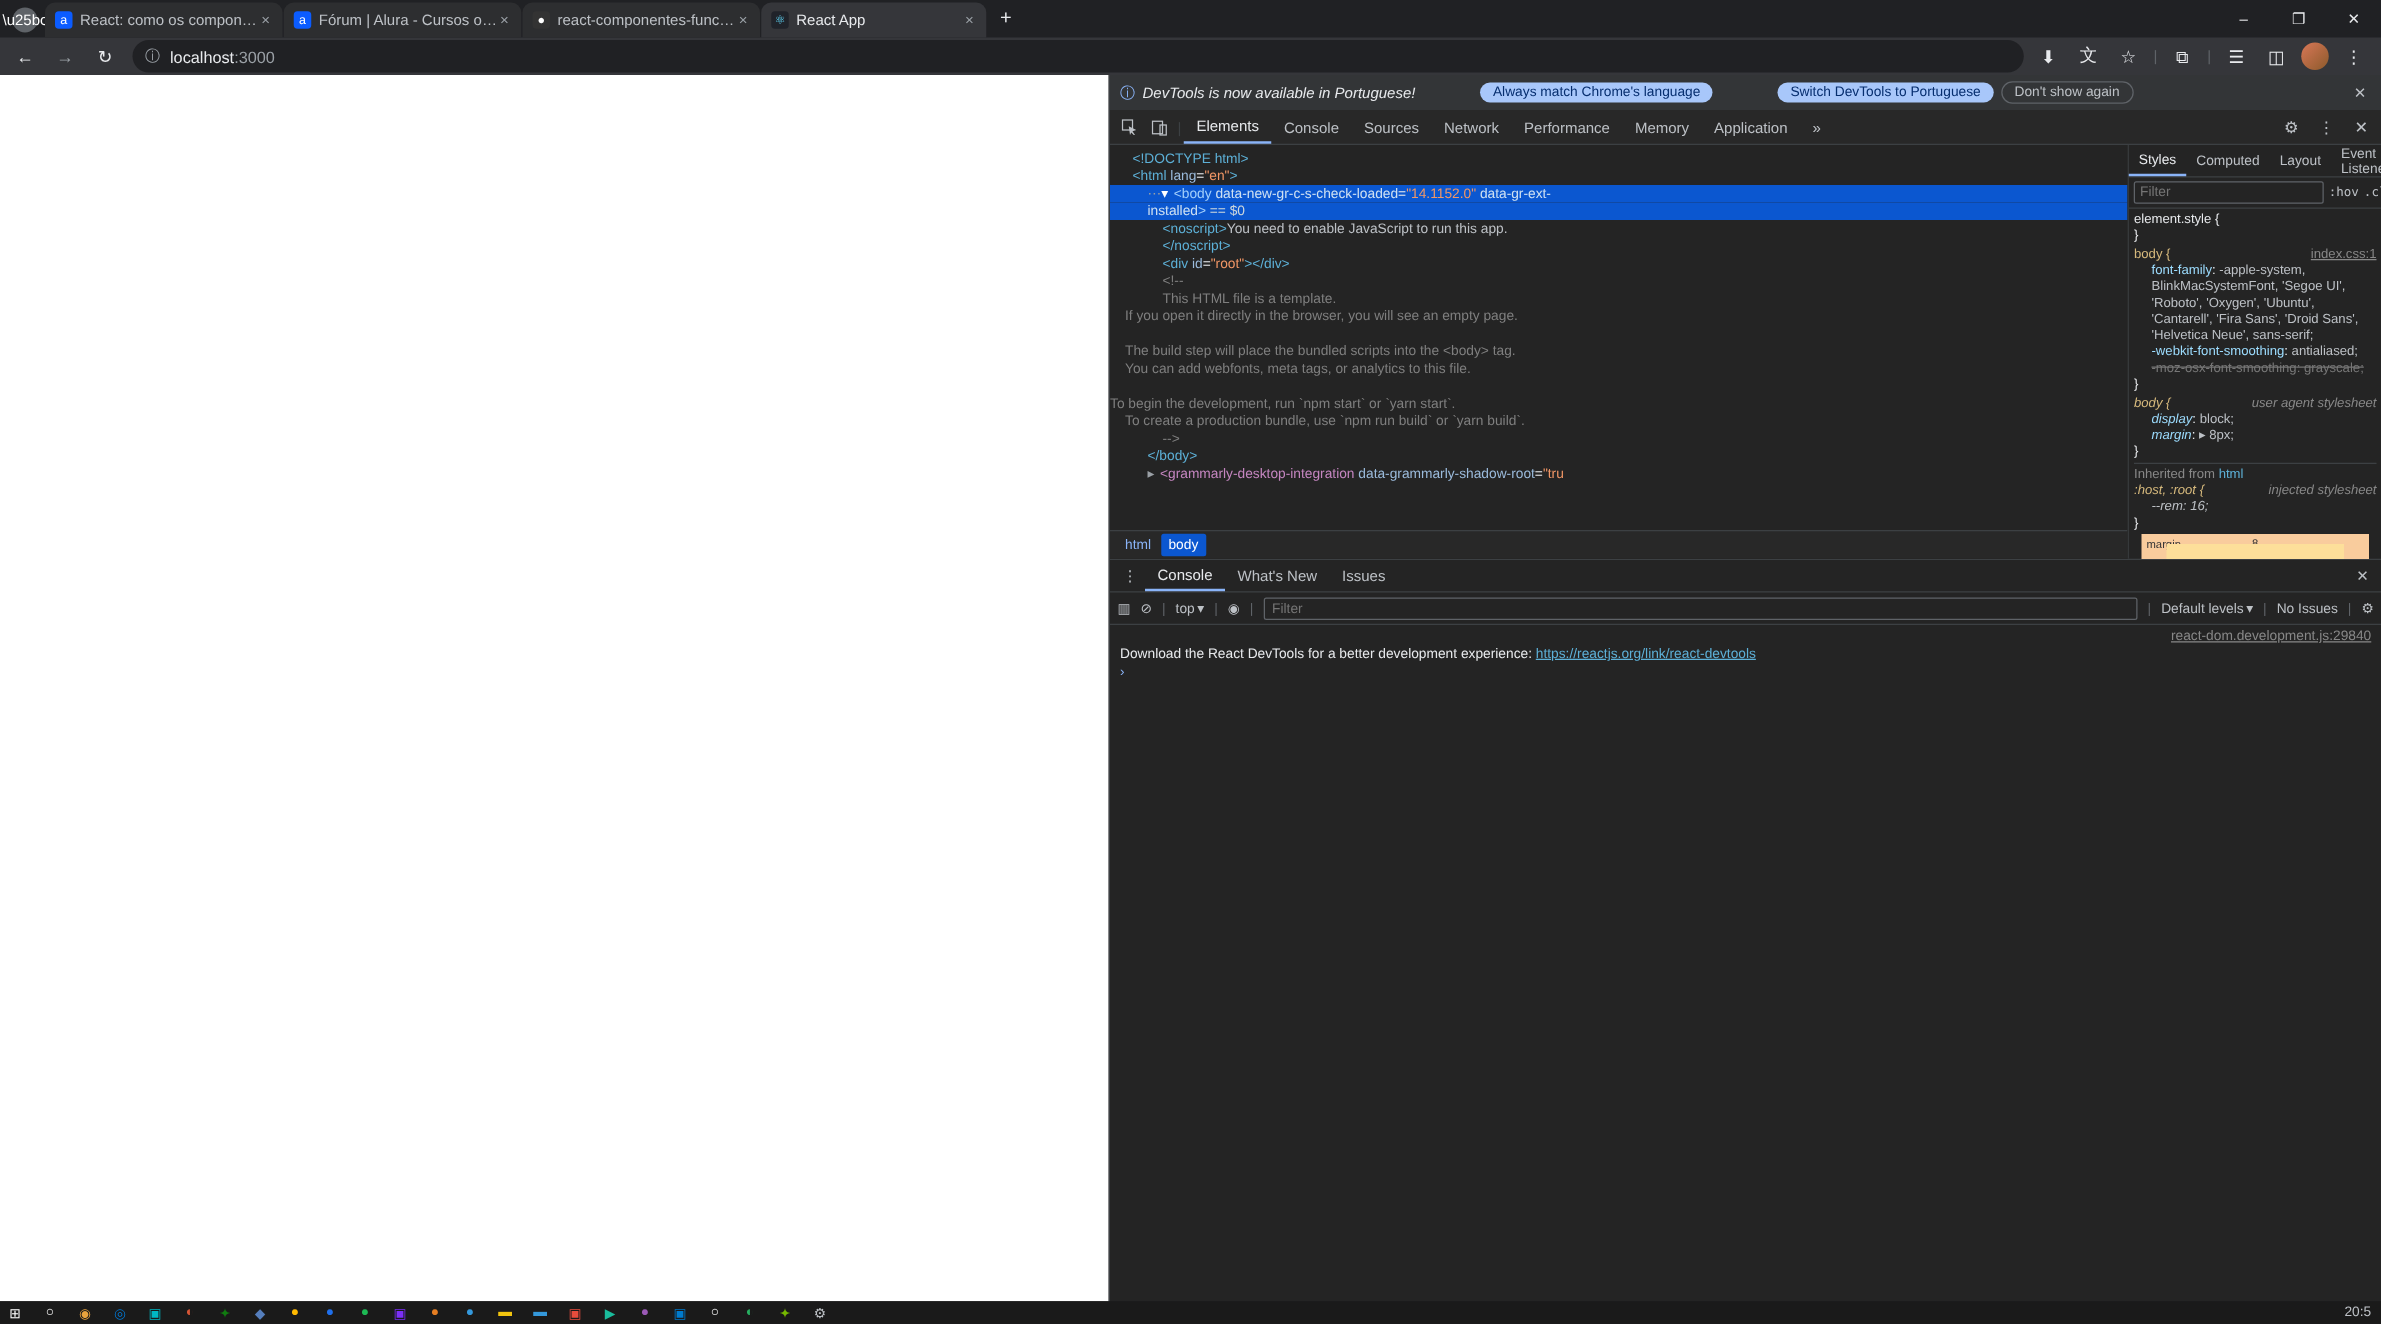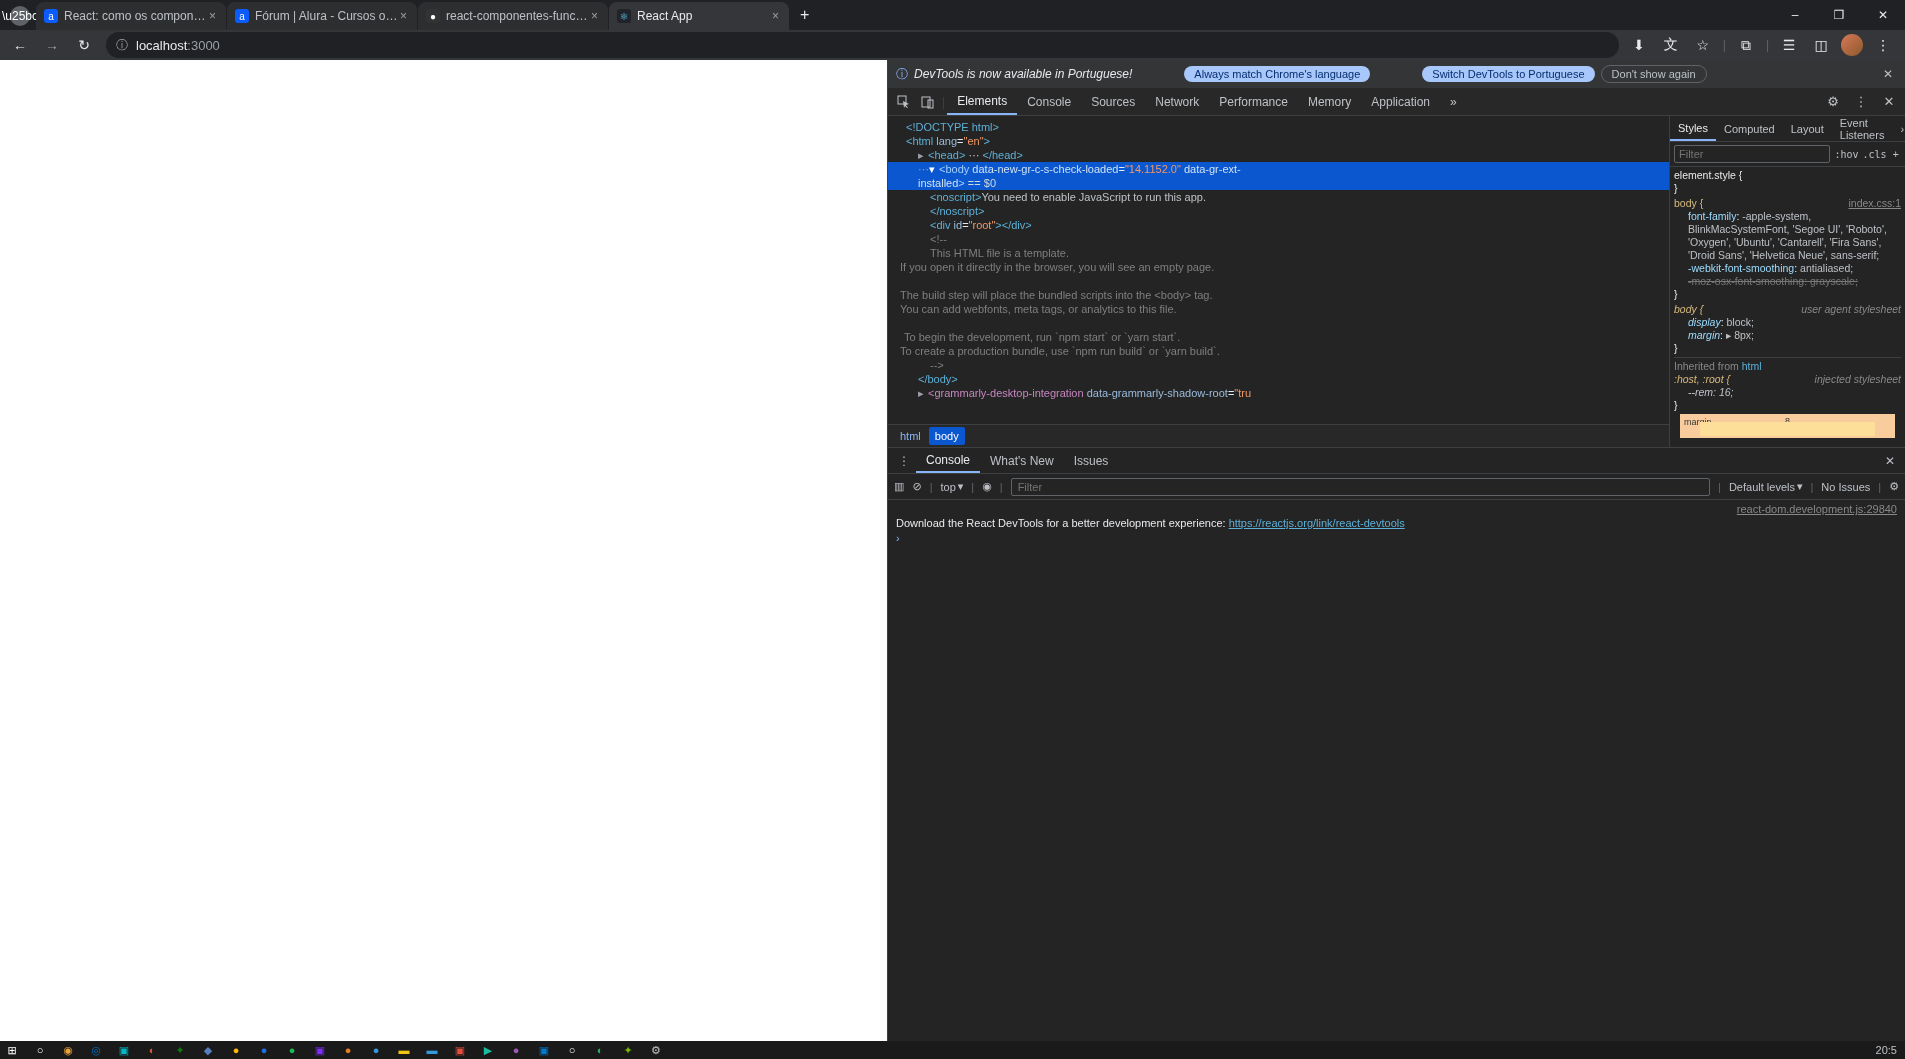--- a/index.html
+++ b/index.html
@@ -66,21 +66,21 @@
 .txt { color: #bdc1c6; }
 .comment { color: #7f7f7f; }
 .eqzero { color: #8f8f8f; }
 .i1 { padding-left: 18px; }
 .i2 { padding-left: 30px; }
 .i3 { padding-left: 42px; }
 .dom-crumbs { background: #282828; border-top: 1px solid #3c4043; padding: 2px 6px; display: flex; gap: 2px; font-family: Menlo, Consolas, monospace; font-size: 11px; }
 .crumb { padding: 2px 6px; color: #8ab4f8; cursor: pointer; }
 .crumb.sel { background: #0b57d0; color: #fff; border-radius: 2px; }
 
-.styles-pane { width: 236px; background: #242424; border-left: 1px solid #3c4043; display: flex; flex-direction: column; font-size: 11px; }
+.styles-pane { width: 203px; background: #242424; border-left: 1px solid #3c4043; display: flex; flex-direction: column; font-size: 11px; }
 .sp-tabs { display: flex; height: 26px; border-bottom: 1px solid #3c4043; align-items: center; }
 .sp-tab { padding: 0 8px; height: 100%; display: flex; align-items: center; color: #bdc1c6; cursor: pointer; }
 .sp-tab.active { color: #e8eaed; border-bottom: 2px solid #8ab4f8; }
 .sp-filterrow { display: flex; align-items: center; padding: 3px 4px; gap: 4px; border-bottom: 1px solid #3c4043; }
 .sp-filter { flex: 1; background: #242424; border: 1px solid #5f6368; height: 18px; color: #bdc1c6; font-size: 11px; padding: 0 4px; border-radius: 2px; }
 .sp-hov { color: #bdc1c6; font-family: Menlo, Consolas, monospace; font-size: 10px; }
 .sp-iconbtn { color: #bdc1c6; cursor: pointer; font-size: 11px; padding: 0 2px; }
 .sp-body { flex: 1; overflow: auto; font-family: Menlo, Consolas, monospace; font-size: 10.5px; line-height: 13px; padding: 2px 4px; }
 .sp-rule { margin-bottom: 2px; }
 .sp-sel { color: #d7ba7d; }
@@ -216,34 +216,33 @@
         <div class="dt-tabicon">⋮</div>
         <div class="dt-tabicon">✕</div>
       </div>
     </div>
 
     <div class="elements-pane">
       <div class="dom-tree">
         <div class="dom-body">
           <div class="dom-line i1"><span class="tag">&lt;!DOCTYPE html&gt;</span></div>
           <div class="dom-line i1"><span class="tag">&lt;html</span> <span class="attr-n">lang</span>=<span class="attr-v">"en"</span><span class="tag">&gt;</span></div>
-          <div class="dom-line i2"><span class="tri">▸</span><span class="tag">&lt;head&gt;</span> <span class="txt">⋯</span> <span class="tag">&lt;/head&gt;</span></div>
           <div class="dom-line i2 sel"><span class="txt" style="color:#9aa0a6">⋯</span><span class="tri" style="color:#fff">▾</span><span class="tag" style="color:#a2cffc">&lt;body</span> <span class="attr-n" style="color:#cfe1f2">data-new-gr-c-s-check-loaded</span>=<span class="attr-v">"14.1152.0"</span> <span class="attr-n" style="color:#cfe1f2">data-gr-ext-<br></span></div>
           <div class="dom-line i2 sel" style="padding-left:30px"><span class="attr-n" style="color:#cfe1f2">installed</span><span class="tag" style="color:#a2cffc">&gt;</span> <span class="eqzero" style="color:#cfd8dc">== $0</span></div>
           <div class="dom-line i3"><span class="tag">&lt;noscript&gt;</span><span class="txt">You need to enable JavaScript to run this app.</span></div>
           <div class="dom-line i3"><span class="tag">&lt;/noscript&gt;</span></div>
           <div class="dom-line i3"><span class="tag">&lt;div</span> <span class="attr-n">id</span>=<span class="attr-v">"root"</span><span class="tag">&gt;&lt;/div&gt;</span></div>
           <div class="dom-line i3"><span class="comment">&lt;!--</span></div>
           <div class="dom-line i3"><span class="comment">      This HTML file is a template.</span></div>
           <div class="dom-line" style="padding-left:12px"><span class="comment">      If you open it directly in the browser, you will see an empty page.</span></div>
           <div class="dom-line i3"><span class="comment">&nbsp;</span></div>
           <div class="dom-line" style="padding-left:12px"><span class="comment">      The build step will place the bundled scripts into the &lt;body&gt; tag.</span></div>
           <div class="dom-line" style="padding-left:12px"><span class="comment">      You can add webfonts, meta tags, or analytics to this file.</span></div>
           <div class="dom-line i3"><span class="comment">&nbsp;</span></div>
-          <div class="dom-line" style="padding-left:16px"><span class="comment">      To begin the development, run `npm start` or `yarn start`.</span></div>
+          <div class="dom-line" style="padding-left:0"><span class="comment">      To begin the development, run `npm start` or `yarn start`.</span></div>
           <div class="dom-line" style="padding-left:12px"><span class="comment">      To create a production bundle, use `npm run build` or `yarn build`.</span></div>
           <div class="dom-line i3"><span class="comment">    --&gt;</span></div>
           <div class="dom-line i2"><span class="tag">&lt;/body&gt;</span></div>
           <div class="dom-line i2"><span class="tri">▸</span><span class="tag" style="color:#c586c0">&lt;grammarly-desktop-integration</span> <span class="attr-n">data-grammarly-shadow-root</span>=<span class="attr-v">"tru</span></div>
         </div>
         <div class="dom-crumbs">
           <span class="crumb">html</span>
           <span class="crumb sel">body</span>
         </div>
       </div>

